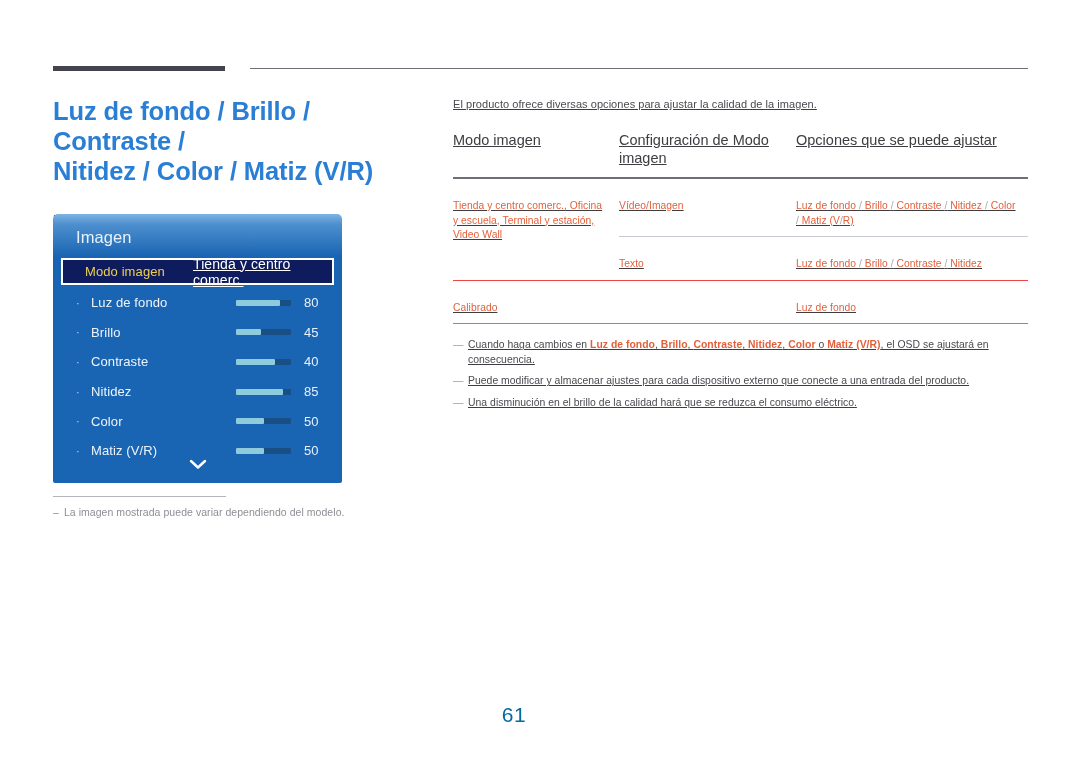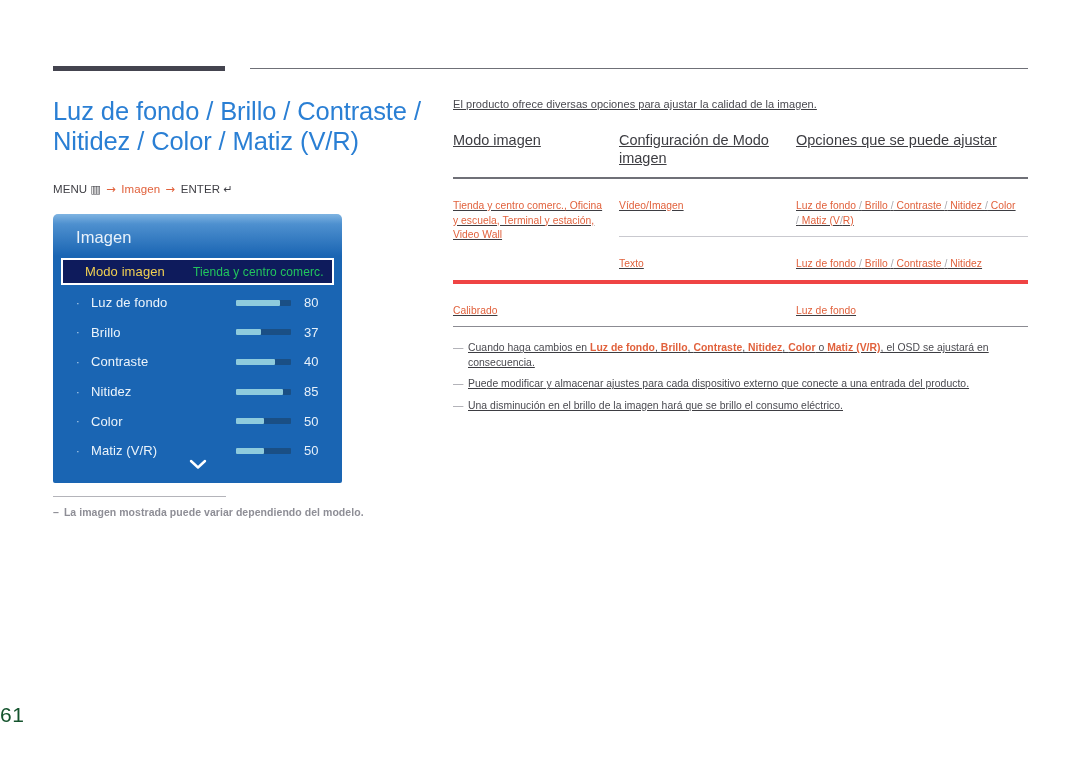--- a/index.html
+++ b/index.html
@@ -38,21 +38,21 @@
   
   .left-col {
     position: absolute;
     left: 53px; top: 96px;
     width: 380px;
   }
   .page-title {
     font-size: 25.5px;
     line-height: 30px;
     color: #2a7fd4;
-    font-weight: normal;
+    font-weight: bold;
     letter-spacing: -0.1px;
     margin: 0;
     white-space: pre-line;
   }
   .menu-path {
     margin-top: 26px;
     font-size: 11.5px;
     color: #3f3f45;
     letter-spacing: 0.1px;
     white-space: nowrap;
@@ -159,23 +159,24 @@
   .osd-sel .sel-label {
     position: absolute;
     left: 22px;
     font-size: 13px;
     color: #f0cf52;
     letter-spacing: 0.1px;
   }
   .osd-sel .sel-value {
     position: absolute;
     left: 130px;
-    font-size: 12px;
-    color: #22c55e;
+    font-size: 14px;
+    color: #ffffff;
     letter-spacing: 0.1px;
+    text-decoration: underline;
   }
 
   .osd-chevron {
     position: absolute;
     left: 0; bottom: 10px;
     width: 289px;
     text-align: center;
     color: #ffffff;
     font-size: 15px;
     line-height: 1;
@@ -189,21 +190,20 @@
     width: 173px; height: 1px;
     background: #b4b4ba;
   }
   .left-note {
     position: absolute;
     left: 53px; top: 506px;
     width: 360px;
     font-size: 10.5px;
     color: #8e8e96;
     letter-spacing: 0.05px;
-    font-weight: bold;
   }
   .left-note .dash { margin-right: 5px; }
 
   
   .right-col {
     position: absolute;
     left: 453px; top: 98px;
     width: 575px;
     text-decoration: underline;
   }
@@ -237,21 +237,21 @@
     line-height: 14.6px;
     padding: 20px 10px 8px 0;
     vertical-align: top;
     letter-spacing: 0.04px;
   }
   table.opts td .sep { color: #a8a8ae; }
   .col1 { width: 166px; }
   .col2 { width: 177px; }
   .col3 { width: 232px; }
   .row-div td { border-top: 1px solid #c9c9cf; }
-  .row-major td { border-top: 4px solid #ef4444; }
+  .row-major td { border-top: 1px solid #ef4444; }
   .table-bottom {
     width: 575px;
     height: 1px;
     background: #8b8b92;
   }
 
   
   .notes {
     margin-top: 14px;
   }
@@ -270,23 +270,23 @@
     color: #9d9da5;
     font-size: 10.4px;
   }
   .note b { color: #e1613c; font-weight: bold; }
 
   
   .page-num {
     position: absolute;
     left: 0; top: 703px;
     width: 1028px;
-    text-align: left;
+    text-align: center;
     font-size: 21px;
-    color: #14532d;
+    color: #0369a1;
     letter-spacing: 0.5px;
   }
 </style>
 </head>
 <body>
 
 <div class="top-rules">
   <div class="rule-thick"></div>
   <div class="rule-thin"></div>
 </div>
@@ -328,21 +328,21 @@
         </span>
       <span class="value">80</span>
     </div>
 
     <div class="osd-row">
       <span class="bullet">·</span>
       <span class="label label-pos">Brillo</span>
       <span class="slider">
           <i style="width: 45%;"></i>
         </span>
-      <span class="value">37</span>
+      <span class="value">45</span>
     </div>
 
     <div class="osd-row">
       <span class="bullet">·</span>
       <span class="label label-pos">Contraste</span>
       <span class="slider">
           <i style="width: 70%;"></i>
         </span>
       <span class="value">40</span>
     </div>
@@ -428,19 +428,19 @@
     <div class="note">
       <span class="tick">―</span>
       <span>Cuando haga cambios en <b>Luz de fondo</b>, <b>Brillo</b>, <b>Contraste</b>, <b>Nitidez</b>, <b>Color</b> o <b>Matiz (V/R)</b>, el OSD se ajustará en consecuencia.</span>
     </div>
     <div class="note">
       <span class="tick">―</span>
       <span>Puede modificar y almacenar ajustes para cada dispositivo externo que conecte a una entrada del producto.</span>
     </div>
     <div class="note">
       <span class="tick">―</span>
-      <span>Una disminución en el brillo de la imagen hará que se brillo el consumo eléctrico.</span>
+      <span>Una disminución en el brillo de la calidad hará que se reduzca el consumo eléctrico.</span>
     </div>
   </div>
 
 </div>
 
 <div class="page-num">61</div>
 
 </body></html>

